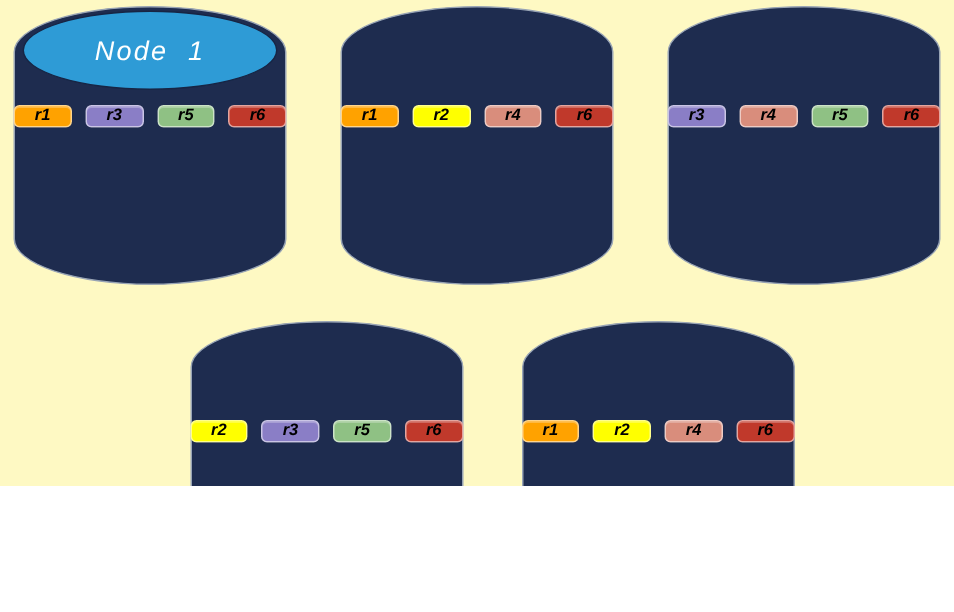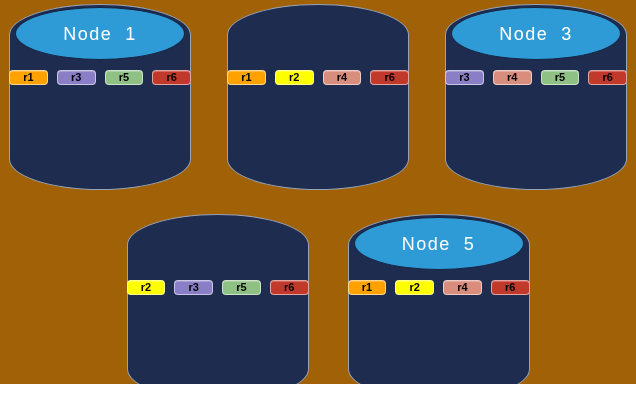--- a/index.html
+++ b/index.html
@@ -4,23 +4,24 @@
 <style>
   html, body {
     margin: 0;
     padding: 0;
     background: #FFFFFF;
     font-family: "Liberation Sans", sans-serif;
   }
   .canvas {
     position: relative;
     width: 636px;
-    height: 384px;
-    background: #a16207;
+    height: 324px;
+    background: #fef9c3;
     overflow: hidden;
+    font-style: italic;
   }
   .row {
     display: flex;
     justify-content: center;
   }
   .row-top {
     padding-top: 4px;
     gap: 36px;
   }
   .row-bottom {
@@ -106,46 +107,40 @@
     <div class="cyl-body"></div>
     <div class="bars">
           <div class="bar" style="background: rgb(255, 162, 0);">r1</div>
           <div class="bar" style="background: rgb(255, 255, 0);">r2</div>
           <div class="bar" style="background: rgb(217, 141, 124);">r4</div>
           <div class="bar" style="background: rgb(192, 57, 43);">r6</div>
         </div>
   </div>
       <div class="cylinder">
     <div class="cyl-body"></div>
-    <div class="cyl-top">
-      <span class="node-label">Node  3</span>
-    </div>
     <div class="bars">
           <div class="bar" style="background: rgb(138, 126, 198);">r3</div>
           <div class="bar" style="background: rgb(217, 141, 124);">r4</div>
           <div class="bar" style="background: rgb(143, 193, 132);">r5</div>
           <div class="bar" style="background: rgb(192, 57, 43);">r6</div>
         </div>
   </div>
     </div>
   <div class="row row-bottom">
       <div class="cylinder">
     <div class="cyl-body"></div>
     <div class="bars">
           <div class="bar" style="background: rgb(255, 255, 0);">r2</div>
           <div class="bar" style="background: rgb(138, 126, 198);">r3</div>
           <div class="bar" style="background: rgb(143, 193, 132);">r5</div>
           <div class="bar" style="background: rgb(192, 57, 43);">r6</div>
         </div>
   </div>
       <div class="cylinder">
     <div class="cyl-body"></div>
-    <div class="cyl-top">
-      <span class="node-label">Node  5</span>
-    </div>
     <div class="bars">
           <div class="bar" style="background: rgb(255, 162, 0);">r1</div>
           <div class="bar" style="background: rgb(255, 255, 0);">r2</div>
           <div class="bar" style="background: rgb(217, 141, 124);">r4</div>
           <div class="bar" style="background: rgb(192, 57, 43);">r6</div>
         </div>
   </div>
     </div>
 </div>
 

